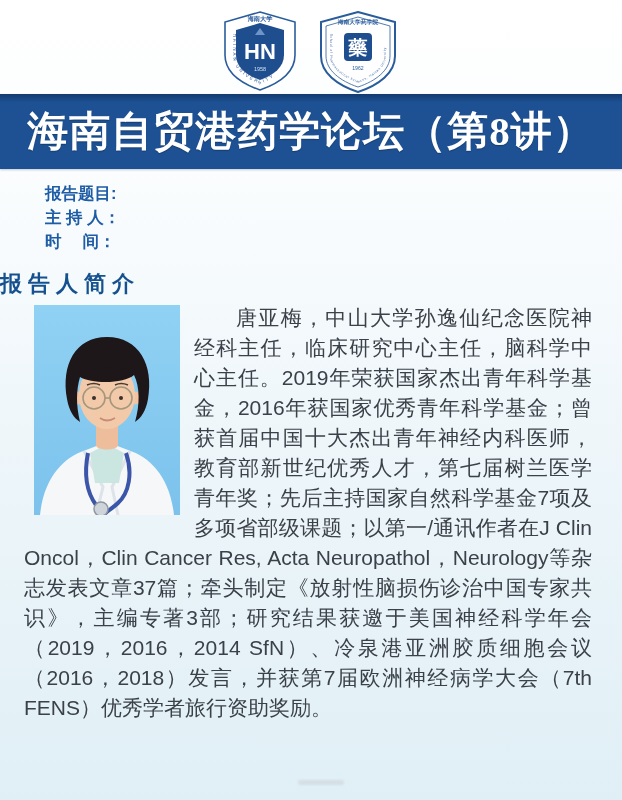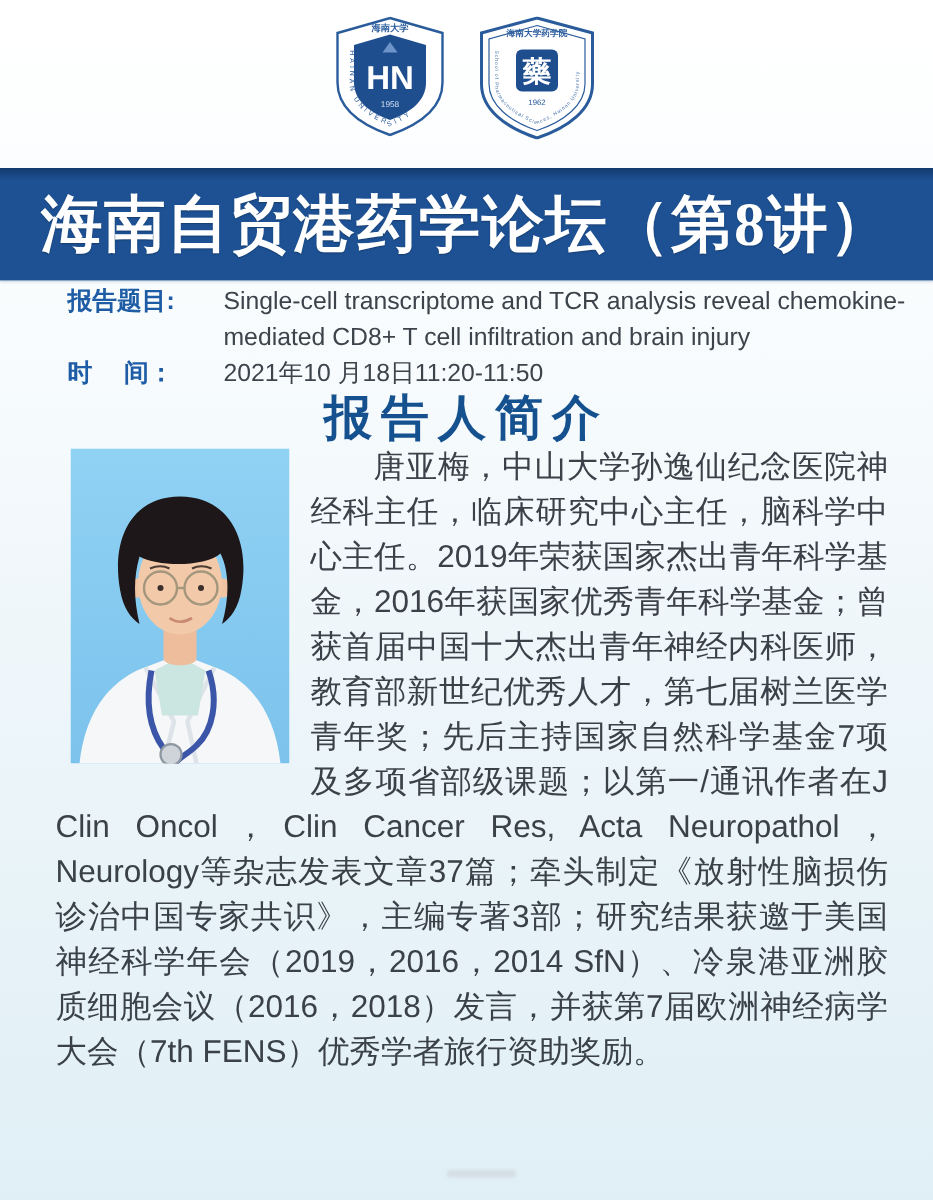--- a/index.html
+++ b/index.html
@@ -9,44 +9,44 @@
     background:linear-gradient(180deg,#ffffff 0%,#fbfdfe 20%,#eef6fa 55%,#e0eff6 100%);
   }
   .poster{position:relative;width:622px;height:800px;}
 
   
   .logos{display:flex;justify-content:center;align-items:flex-start;gap:22px;padding-top:11px;height:81px;}
   .emblem{display:block;}
 
   
   .banner{
-    margin-top:20px;height:75px;width:622px;
+    margin-top:2px;height:75px;width:622px;
     background:linear-gradient(180deg,#123a6e 0%,#1d5193 11%,#1d5193 100%);
     display:flex;align-items:center;justify-content:center;
     box-shadow:0 1px 2px rgba(20,50,90,.25);
   }
   .banner-title{
     font-family:"Liberation Serif","DejaVu Serif",serif;
     font-size:41px;font-weight:bold;color:#ffffff;letter-spacing:1px;white-space:nowrap;
     text-shadow:0 1px 1px rgba(0,0,0,.25);
   }
 
   
-  .info{padding:2px 16px 0 45px;}
+  .info{padding:12px 16px 0 45px;}
   .info-row{display:grid;grid-template-columns:104px 1fr;font-size:16.5px;line-height:24px;}
   .info-label{color:#1e5ca6;font-weight:bold;white-space:pre;}
   .info-value{color:#3d434b;padding-right:2px;}
 
   
   .bio-heading{
-    text-align:center;color:#16518f;font-size:32px;font-weight:bold;
-    letter-spacing:6px;margin-top:2px;line-height:30px;
+    color:#16518f;font-size:22px;font-weight:bold;
+    letter-spacing:6px;margin-top:16px;line-height:30px;
   }
   .bio-body{
-    padding:4px 30px 0 37px;font-size:21px;line-height:30px;color:#3b4148;
+    padding:4px 30px 0 24px;font-size:21px;line-height:30px;color:#3b4148;
     text-align:justify;
   }
   .photo{float:left;width:146px;height:210px;margin:2px 14px 6px 10px;}
   .bio-text{text-indent:2em;}
   .bottom-mark{
     position:absolute;left:298px;top:780px;width:46px;height:5px;
     background:#c9ced4;opacity:.5;border-radius:2px;filter:blur(1px);
   }
 </style>
 </head>
@@ -83,27 +83,26 @@
     </svg>
   </div>
 
   <div class="banner">
     <div class="banner-title">海南自贸港药学论坛（第8讲）</div>
   </div>
 
   <div class="info">
     <div class="info-row">
       <span class="info-label">报告题目: </span>
-      <span class="info-value">Single-cell transcriptome and TCR analysis reveal chemokine-mediated CD8+ T cell infiltration and brain injury</span>
     </div>
     <div class="info-row">
+      <span class="info-label">主 持 人： </span>
     </div>
     <div class="info-row">
       <span class="info-label">时　 间： </span>
-      <span class="info-value">2021年10 月18日11:20-11:50</span>
     </div>
   </div>
 
   <div class="bio-heading">报告人简介</div>
 
   <div class="bio-body">
 
     <svg class="photo" viewBox="0 0 146 210">
       <defs>
         <linearGradient id="sky" x1="0" y1="0" x2="0" y2="1">

